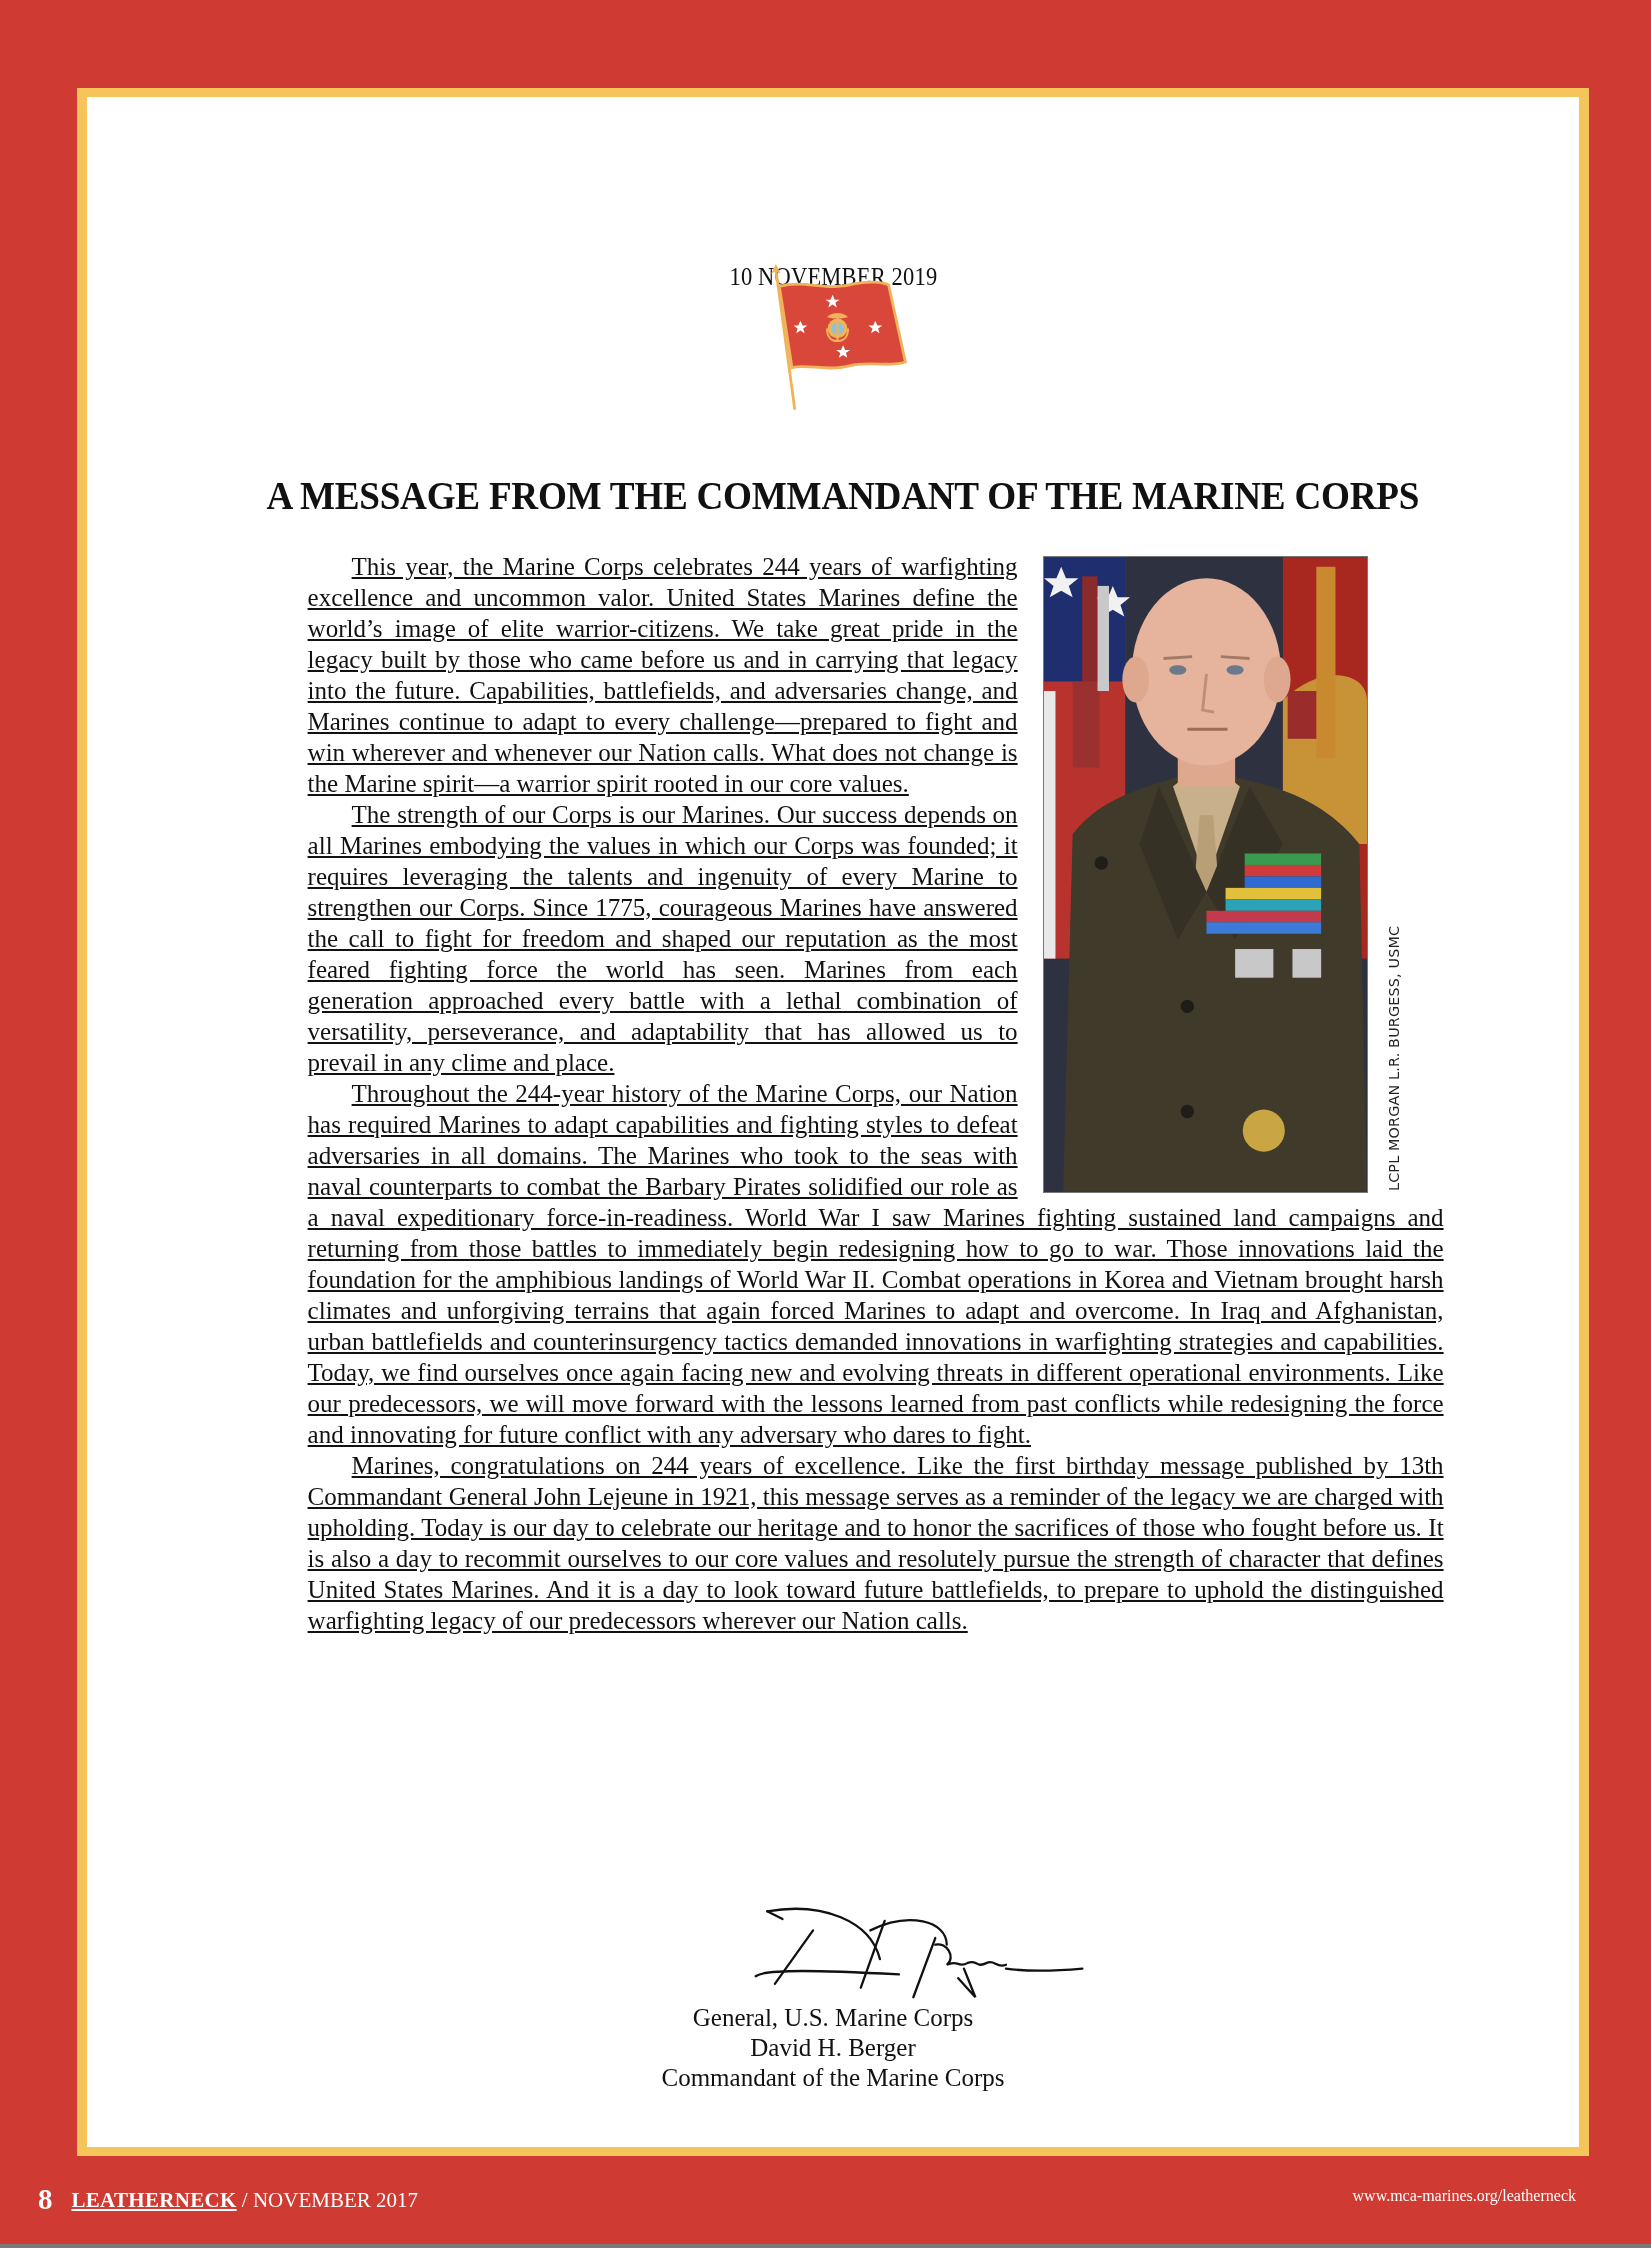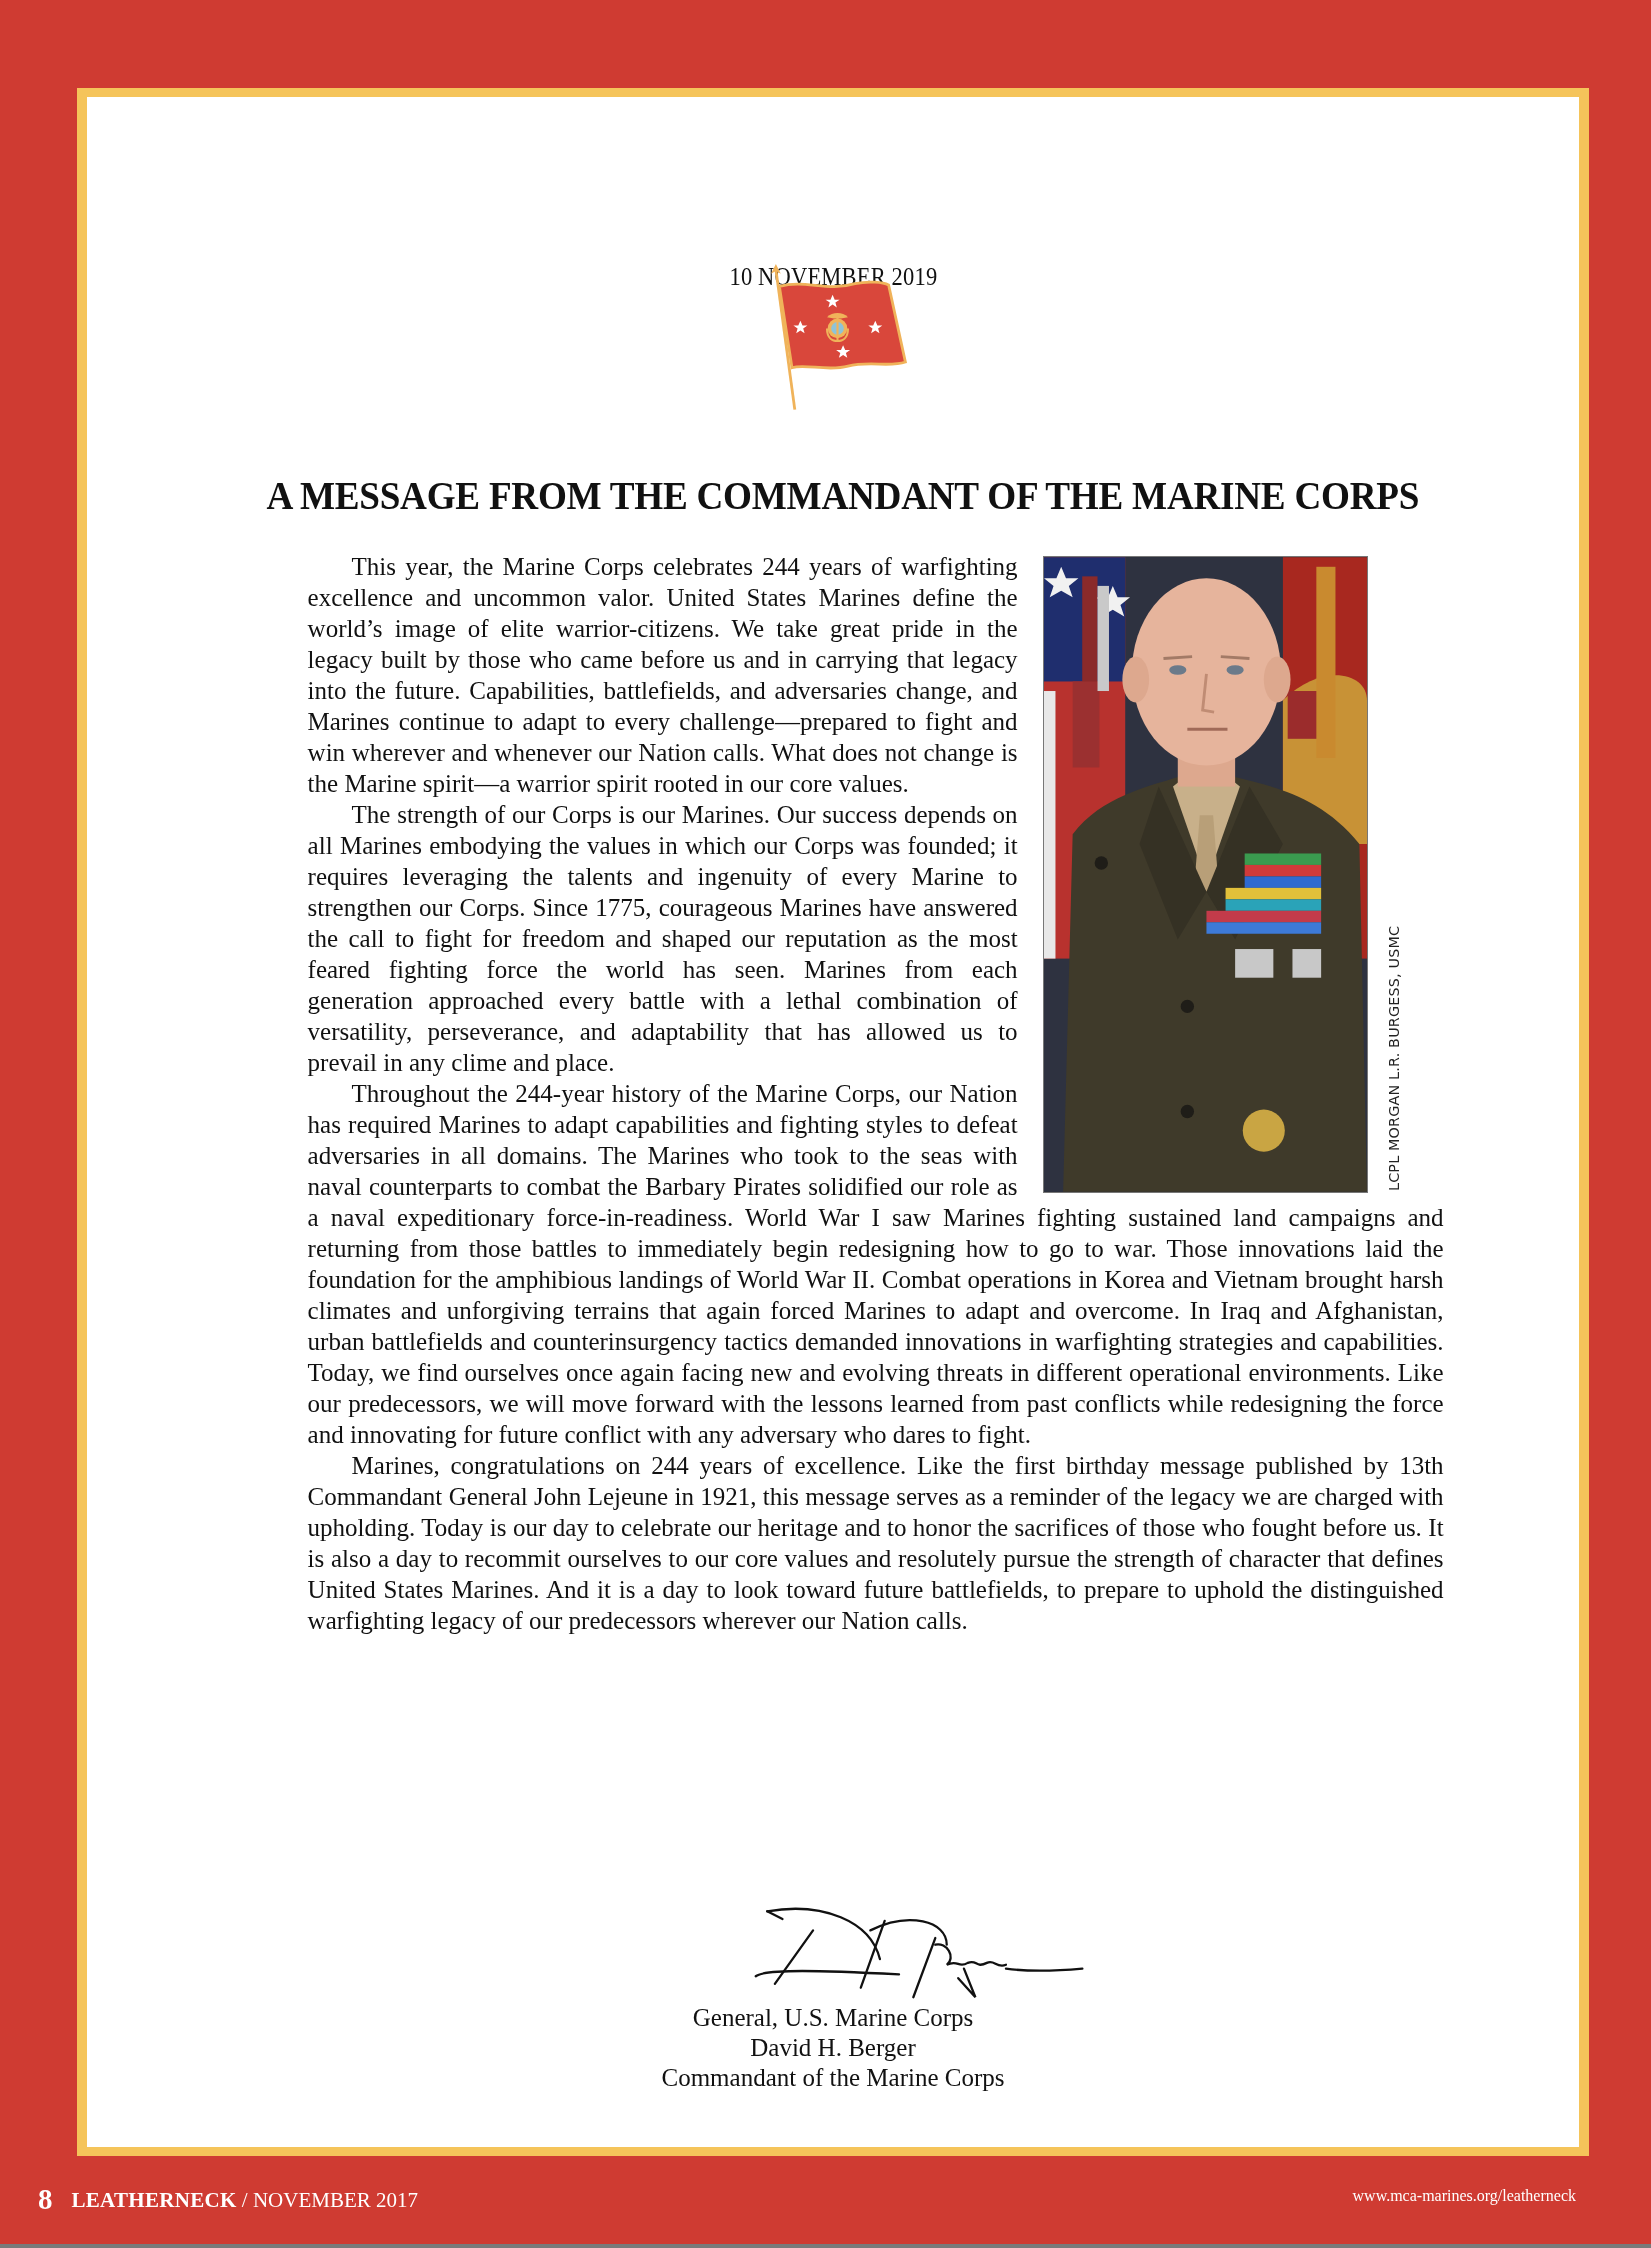--- a/index.html
+++ b/index.html
@@ -42,36 +42,36 @@
     position: absolute; left: 0; top: 0; width: 323px; height: 635px;
     border: 1px solid #777; overflow: hidden;
     background: #2b2f3a;
   }
   .credit {
     position: absolute; left: 336px; top: 635px;
     transform-origin: 0 0; transform: rotate(-90deg);
     font-family: "DejaVu Sans", sans-serif; font-size: 14.3px; color: #222;
     white-space: nowrap; letter-spacing: 0.2px;
   }
-  .para { margin: 0; text-indent: 44px; }
+  .para { margin: 0; text-indent: 44px; text-decoration: underline; }
   .closing {
     position: absolute; left: 0; right: 0; top: 1758px; text-align: center;
     font-size: 25px;
   }
   .signature { position: absolute; left: 621px; top: 1795px; width: 382px; height: 115px; }
   .sig-block {
     position: absolute; left: 0; right: 0; top: 1906px; text-align: center;
     font-size: 25px; line-height: 30px;
   }
   .footer-left {
     position: absolute; left: 38px; top: 2183px; color: #fff;
     font-size: 21px; white-space: nowrap;
   }
   .footer-left .pg { font-size: 29px; font-weight: bold; margin-right: 19px; vertical-align: -1.9px; }
-  .footer-left .mag { font-weight: bold; letter-spacing: 0.3px; }
+  .footer-left .mag { font-weight: bold; letter-spacing: 0.3px; text-decoration: underline; }
   .footer-right {
     position: absolute; right: 76px; top: 2187px; color: #fff; font-size: 16px;
   }
   .bottom-strip { position: absolute; left: 0; right: 0; bottom: 0; height: 3.8px; background: #7a7a7a; }
 </style>
 </head>
 <body>
 
 <div class="frame">
   <div class="page">

